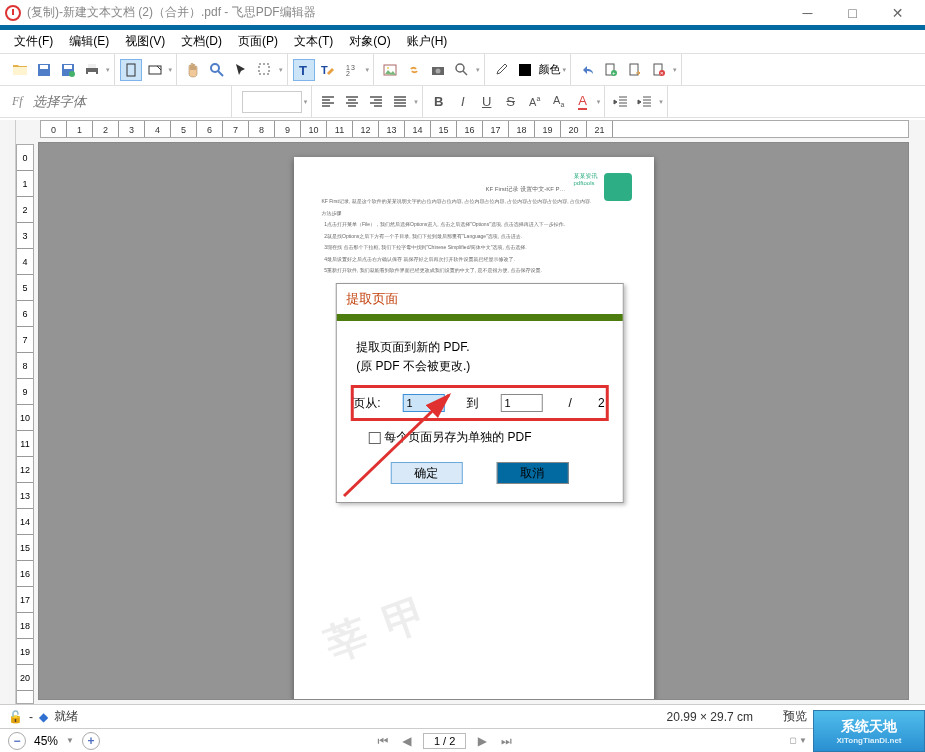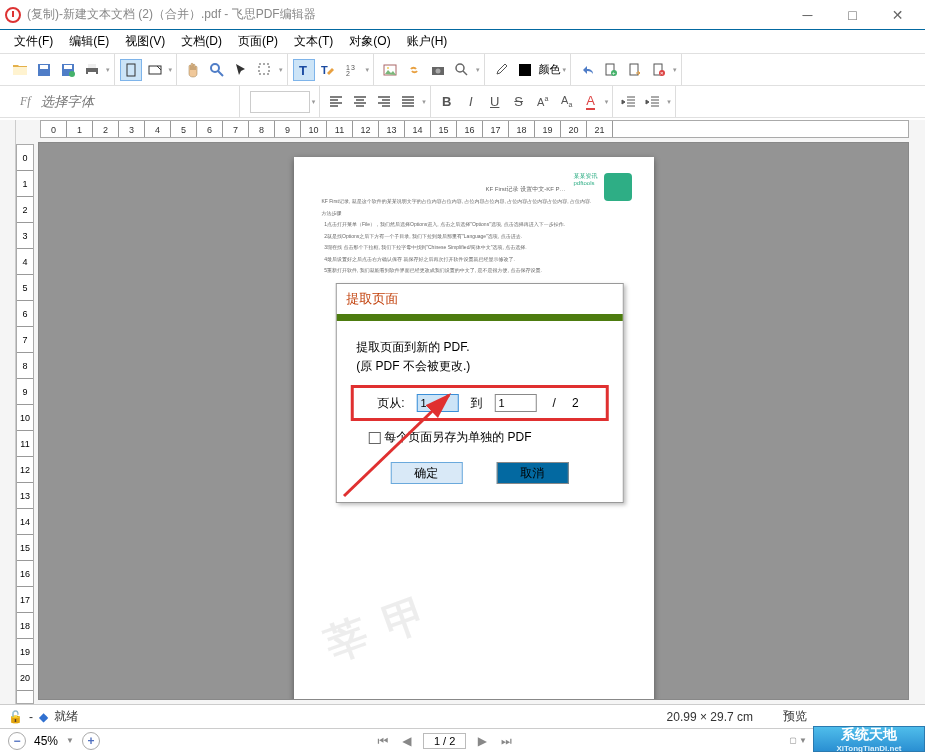--- a/index.html
+++ b/index.html
@@ -1,28 +1,28 @@
 <!DOCTYPE html>
 <html><head>
 <meta charset="utf-8">
 <style>
 * { box-sizing: border-box; margin: 0; padding: 0; }
 body { font-family: "Microsoft YaHei", "SimSun", sans-serif; font-size: 12px; background: #fff; width: 925px; height: 752px; position: relative; overflow: hidden; }
 
-.titlebar { height: 30px; display: flex; align-items: center; padding: 0 5px; border-bottom: 1px solid #0369a1; }
+.titlebar { height: 30px; display: flex; align-items: center; padding: 0 5px; border-bottom: 5px solid #0369a1; }
 .title-icon { width: 16px; height: 16px; border: 2px solid #d33; border-radius: 50%; margin-right: 6px; position: relative; }
 .title-icon::after { content: ""; position: absolute; width: 2px; height: 6px; background: #d33; top: 2px; left: 5px; }
 .title-text { color: #888; font-size: 12px; flex: 1; }
 .winbtn { width: 45px; height: 30px; display: flex; align-items: center; justify-content: center; color: #666; font-size: 14px; }
 
 .menubar { height: 24px; display: flex; align-items: center; padding: 0 6px; border-bottom: 1px solid #e0e0e0; font-size: 12px; }
 .menu-item { padding: 2px 8px; cursor: pointer; }
 
 .toolbar1 { height: 32px; display: flex; align-items: center; border-bottom: 1px solid #e0e0e0; padding: 0 4px; }
-.toolbar2 { height: 32px; display: flex; align-items: center; border-bottom: 1px solid #e0e0e0; padding: 0 16px; }
+.toolbar2 { height: 32px; display: flex; align-items: center; border-bottom: 1px solid #e0e0e0; padding: 0 8px; }
 .tb-group { display: flex; align-items: center; padding: 0 4px; border-right: 1px solid #ddd; height: 100%; position: relative; }
 .tb-group::after { content: "▾"; font-size: 7px; color: #999; margin-left: 2px; }
 .tb-group.nod::after { content: none; }
 .tb-btn { width: 22px; height: 22px; display: flex; align-items: center; justify-content: center; margin: 0 1px; cursor: pointer; color: #555; }
 .tb-btn svg { width: 16px; height: 16px; }
 .active-btn { background: #cce4f7; border: 1px solid #7eb4ea; }
 
 .font-select { border: none; background: transparent; min-width: 200px; height: 30px; color: #888; padding: 0 6px; font-style: italic; font-family: "Segoe Script", cursive; }
 .size-select { border: 1px solid #ccc; width: 60px; height: 22px; margin-left: 6px; padding: 0 4px; }
 
@@ -38,42 +38,42 @@
 .page { position: absolute; left: 50%; top: 14px; transform: translateX(-50%); width: 360px; height: 560px; background: #fff; box-shadow: 0 2px 6px rgba(0,0,0,.4); padding: 24px 28px; font-size: 5px; color: #444; }
 .page .watermark { position: absolute; top: 16px; right: 22px; width: 28px; height: 28px; background: #2eae85; border-radius: 4px; }
 .page .watermark-txt { position: absolute; top: 16px; right: 56px; font-size: 6px; color: #2eae85; line-height: 1.2; }
 .page p { margin: 4px 0; line-height: 1.5; color: #666; }
 .page .big-wm { position: absolute; bottom: 60px; left: 30px; font-size: 42px; color: #ddd; transform: rotate(-20deg); font-weight: bold; opacity: .5; letter-spacing: 4px; }
 
 .dialog { position: absolute; top: 140px; left: 50%; transform: translateX(-48%); width: 288px; background: #fff; border: 1px solid #999; box-shadow: 2px 2px 4px rgba(0,0,0,.25); z-index: 50; font-size: 12px; }
 .dialog-title { padding: 6px 10px; border-bottom: 7px solid #4d7c0f; color: #c2410c; font-size: 13px; }
 .dialog-body { padding: 16px 20px 6px; }
 .dialog-body p { margin: 2px 0; }
-.highlight-row { border: 3px solid #e03030; padding: 6px 24px; margin: 10px -6px 6px; display: flex; align-items: center; gap: 12px; }
+.highlight-row { border: 3px solid #e03030; padding: 6px 0; margin: 10px -6px 6px; display: flex; align-items: center; gap: 22px; }
 .num-input { border: 1px solid #888; width: 42px; height: 18px; font-size: 11px; padding: 0 3px; }
 .num-input.focused { background: #cce4f7; border-color: #3a8fd8; }
 .checkbox-row { display: flex; align-items: center; gap: 4px; margin: 8px 0 16px 12px; }
 .chk { width: 12px; height: 12px; border: 1px solid #666; display: inline-block; }
 .dialog-btns { display: flex; justify-content: center; gap: 34px; margin: 8px 0 12px; }
 .dlg-btn { width: 72px; height: 22px; border: 1px solid #888; background: #0369a1; font-size: 12px; cursor: pointer; }
 .dlg-btn.primary { background: #d9e9f7; border-color: #6aa9dc; }
 
 .arrow { position: absolute; z-index: 55; pointer-events: none; }
 
 .statusbar { position: absolute; left: 0; right: 0; bottom: 24px; height: 24px; border-top: 1px solid #ccc; display: flex; align-items: center; padding: 0 8px; font-size: 12px; color: #333; gap: 6px; }
 .lock-ico { color: #d6a400; }
 .status-right { margin-left: auto; display: flex; align-items: center; gap: 30px; }
 
 .zoombar { position: absolute; left: 0; right: 0; bottom: 0; height: 24px; border-top: 1px solid #ccc; display: flex; align-items: center; padding: 0 8px; font-size: 12px; gap: 8px; }
 .zoom-btn { width: 18px; height: 18px; border: 1px solid #aaa; border-radius: 50%; display: flex; align-items: center; justify-content: center; cursor: pointer; color: #5070c0; font-weight: bold; font-size: 12px; }
 .zoom-mid { flex: 1; display: flex; justify-content: center; align-items: center; gap: 8px; }
 .nav-btn { width: 16px; cursor: pointer; color: #888; text-align: center; }
 .page-ind { border: 1px solid #bbb; padding: 1px 10px; font-size: 11px; }
 
-.brand { position: absolute; right: 0; bottom: 0; width: 112px; height: 26px; z-index: 100; background: linear-gradient(#4fbdeb,#2a8fd2); border: 1px solid #2a7ab0; display: flex; align-items: center; justify-content: center; flex-direction: column; color: #fff; font-size: 12px; font-weight: bold; }
+.brand { position: absolute; right: 0; bottom: 0; width: 112px; height: 42px; z-index: 100; background: linear-gradient(#4fbdeb,#2a8fd2); border: 1px solid #2a7ab0; display: flex; align-items: center; justify-content: center; flex-direction: column; color: #fff; font-size: 12px; font-weight: bold; }
 .brand .cn { font-size: 14px; }
 .brand .en { font-size: 8px; color: #d9f0fb; }
 </style>
 </head>
 <body>
 
 <div class="titlebar">
   <span class="title-icon"></span>
   <span class="title-text">(复制)-新建文本文档 (2)（合并）.pdf - 飞思PDF编辑器</span>
   <div class="winbtn">─</div>

